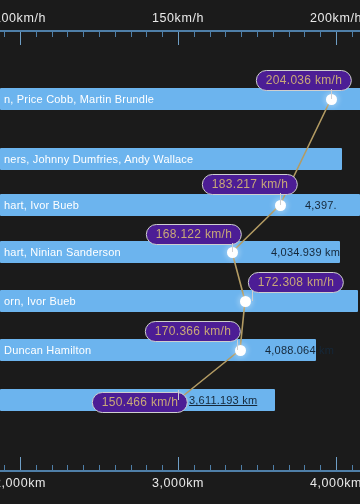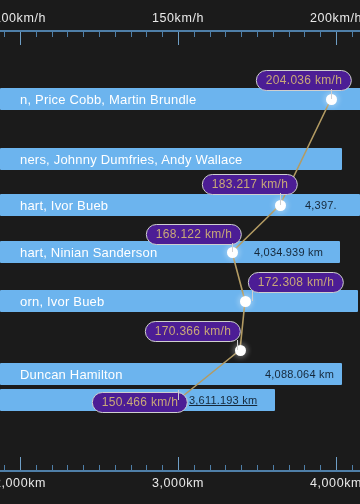--- a/index.html
+++ b/index.html
@@ -60,25 +60,25 @@
   
   .bar {
     position: absolute;
     left: 0;
     height: 22px;
     background: #6cb4ee;
     border-radius: 1px;
   }
   .bar-name {
     position: absolute;
-    left: 20px;
+    left: 4px;
     top: 50%;
     transform: translateY(-50%);
     color: #ffffff;
-    font-size: 13px;
+    font-size: 11px;
     letter-spacing: 0.2px;
     white-space: nowrap;
   }
   .bar-value {
     position: absolute;
     top: 50%;
     transform: translateY(-50%);
     color: #15283a;
     font-size: 11px;
     letter-spacing: 0.2px;
@@ -170,26 +170,26 @@
       </div>
       <div class="bar" style="top: 148px; width: 342px;">
         <span class="bar-name">ners, Johnny Dumfries, Andy Wallace</span>
       </div>
       <div class="bar" style="top: 194px; width: 360px;">
         <span class="bar-name">hart, Ivor Bueb</span>
         <span class="bar-value" style="left: 305px;">4,397.</span>
       </div>
       <div class="bar" style="top: 241px; width: 340px;">
         <span class="bar-name">hart, Ninian Sanderson</span>
-        <span class="bar-value" style="left: 254px;">4,034.939 km</span>
+        <span class="bar-value" style="left: 271px;">4,034.939 km</span>
       </div>
       <div class="bar" style="top: 290px; width: 358px;">
         <span class="bar-name">orn, Ivor Bueb</span>
       </div>
-      <div class="bar" style="top: 339px; width: 342px; margin-top: 24px;">
+      <div class="bar" style="top: 339px; width: 316px;">
         <span class="bar-name">Duncan Hamilton</span>
         <span class="bar-value" style="left: 265px;">4,088.064 km</span>
       </div>
       <div class="bar" style="top: 389px; width: 275px;">
         <span class="bar-value" style="left: 189px; text-decoration: underline;">3,611.193 km</span>
       </div>
     </div>
 
   <svg class="speed-line" viewBox="0 0 360 504" width="360" height="504">
     <polyline id="speed-path" fill="none" stroke="#b39b63" stroke-width="1.6" stroke-linejoin="round" stroke-linecap="round" points="331,99 280,205 232,252 245,301 240,350 178,400"></polyline>

